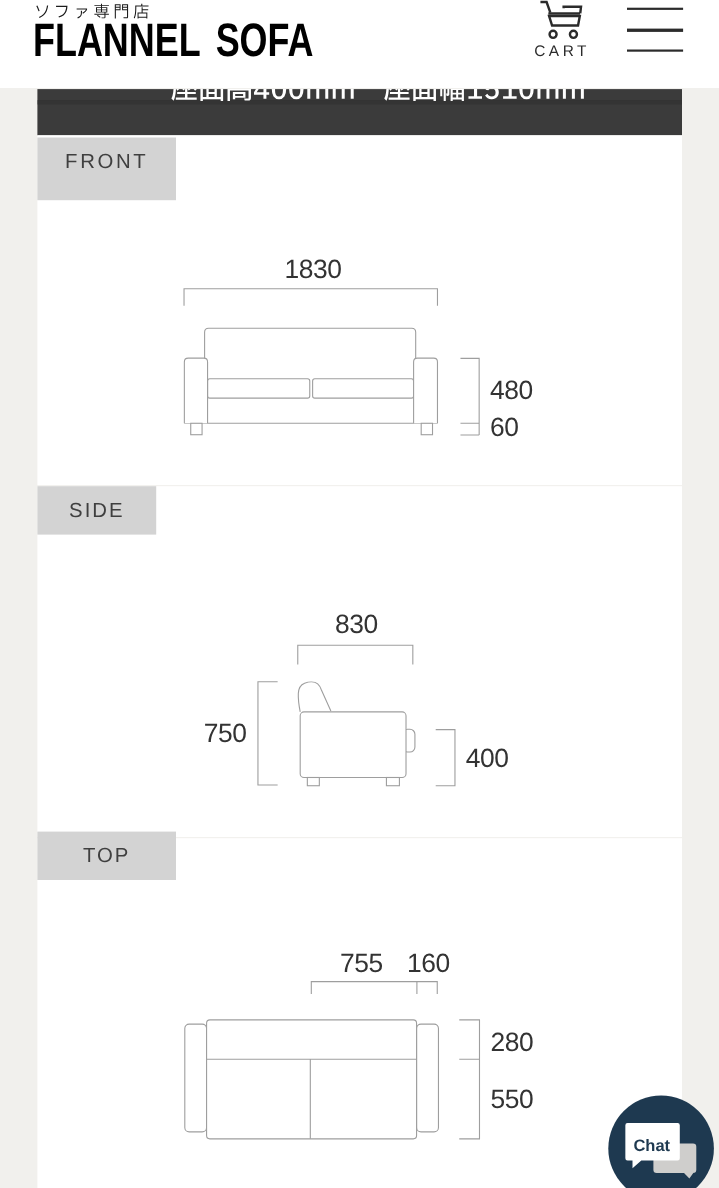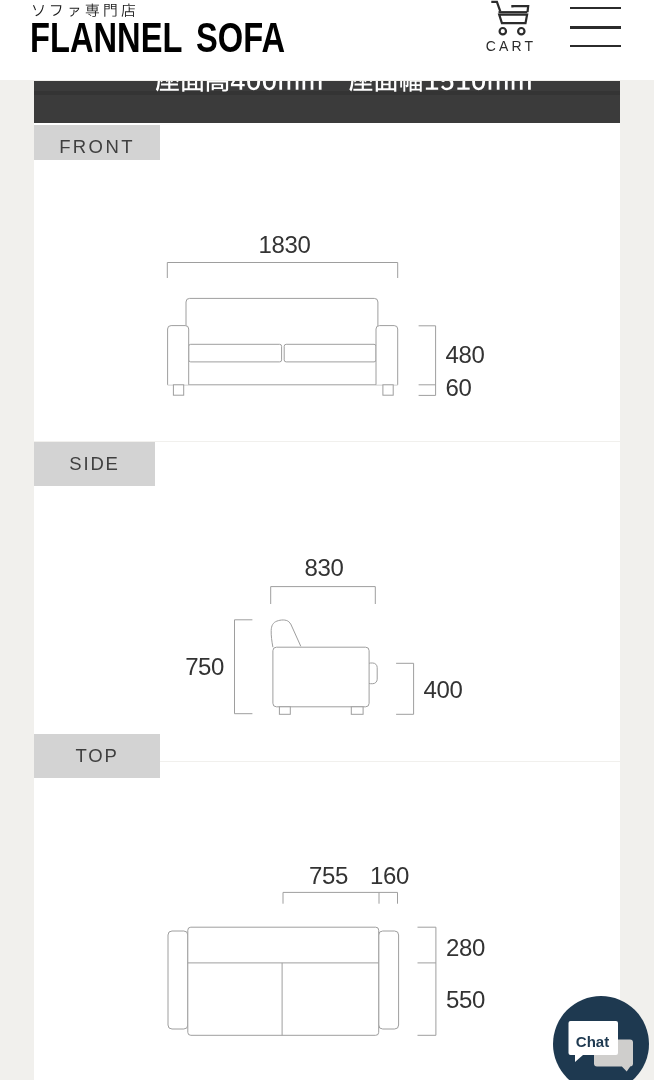--- a/index.html
+++ b/index.html
@@ -66,21 +66,21 @@
 <path transform="translate(300.00,0) scale(0.025000,-0.025000)" d="M587 94V0H94V94H297V651H289L117 470L48 533L236 733H409V94Z"></path>
 <path transform="translate(315.75,0) scale(0.025000,-0.025000)" d="M52 366Q52 550 117.0 648.0Q182 746 315 746Q448 746 513.0 648.0Q578 550 578 366Q578 182 513.0 84.5Q448 -13 315 -13Q182 -13 117.0 84.5Q52 182 52 366ZM458 304V429Q458 534 423.5 592.0Q389 650 315 650Q241 650 206.5 592.0Q172 534 172 429V304Q172 199 206.5 141.0Q241 83 315 83Q389 83 423.5 141.0Q458 199 458 304Z"></path>
 <path transform="translate(331.50,0) scale(0.025000,-0.025000)" d="M84 0V545H193V456H197Q216 502 251.5 529.5Q287 557 345 557Q402 557 444.0 529.5Q486 502 506 447H509Q525 495 568.0 526.0Q611 557 675 557Q757 557 802.0 502.5Q847 448 847 347V0H738V332Q738 399 713.0 432.0Q688 465 635 465Q587 465 553.5 440.0Q520 415 520 368V0H411V332Q411 399 385.5 432.0Q360 465 308 465Q261 465 227.0 440.0Q193 415 193 368V0Z"></path>
 <path transform="translate(354.62,0) scale(0.025000,-0.025000)" d="M84 0V545H193V456H197Q216 502 251.5 529.5Q287 557 345 557Q402 557 444.0 529.5Q486 502 506 447H509Q525 495 568.0 526.0Q611 557 675 557Q757 557 802.0 502.5Q847 448 847 347V0H738V332Q738 399 713.0 432.0Q688 465 635 465Q587 465 553.5 440.0Q520 415 520 368V0H411V332Q411 399 385.5 432.0Q360 465 308 465Q261 465 227.0 440.0Q193 415 193 368V0Z"></path>
 </g>
     </svg>
 </div>
 
 <div class="abs" style="left:34px;top:123px;width:586px;height:318px;background:#fff;"></div>
 
-<div class="abs" style="left:34px;top:124.5px;width:126px;height:35px;background:#d3d3d3;color:#3f3f3f;font-size:18.5px;letter-spacing:2.4px;text-align:center;line-height:43px;">FRONT</div>
+<div class="abs" style="left:34px;top:124.5px;width:126px;height:57px;background:#d3d3d3;color:#3f3f3f;font-size:18.5px;letter-spacing:2.4px;text-align:center;line-height:43px;">FRONT</div>
 
 <svg class="abs" style="left:34px;top:123px;" width="586" height="318" viewBox="34 123 586 318">
 
 <text class="num" x="284.5" y="252.5" text-anchor="middle">1830</text>
 
 <path class="ln" d="M167.3,278 V262.5 H397.7 V278"></path>
 
 <path class="ln" d="M186,344.3 V302 Q186,298.4 189.6,298.4 H374.3 Q377.9,298.4 377.9,302 V344.3"></path>
 
 <rect class="ln" x="188.7" y="344.3" width="92.9" height="17.6" rx="2"></rect>
@@ -97,21 +97,21 @@
 
 <path class="ln" d="M418.6,325.8 H435.6 V395.4 M418.6,384.8 H435.6 M418.6,395.4 H435.6"></path>
 
 <text class="num" x="445.5" y="363">480</text>
 
 <text class="num" x="445.5" y="396">60</text>
 </svg>
 
 <div class="abs" style="left:34px;top:442px;width:586px;height:319px;background:#fff;"></div>
 
-<div class="abs" style="left:34px;top:442px;width:121px;height:43.5px;background:#d3d3d3;color:#3f3f3f;font-size:18.5px;letter-spacing:1.8px;text-align:center;line-height:43px;">SIDE</div>
+<div class="abs" style="left:34px;top:442px;width:108px;height:43.5px;background:#d3d3d3;color:#3f3f3f;font-size:18.5px;letter-spacing:1.8px;text-align:center;line-height:43px;">SIDE</div>
 
 <svg class="abs" style="left:34px;top:442px;" width="586" height="319" viewBox="34 442 586 319">
 
 <text class="num" x="324" y="575.5" text-anchor="middle">830</text>
 
 <path class="ln" d="M270.7,604 V586.6 H375.3 V604"></path>
 
 <text class="num" x="224" y="674.5" text-anchor="end">750</text>
 
 <path class="ln" d="M252.4,619.8 H234.5 V713.7 H252.4"></path>
@@ -125,21 +125,21 @@
 <rect class="ln" x="279.4" y="706.8" width="10.9" height="7.5"></rect>
 <rect class="ln" x="351.3" y="706.8" width="11.8" height="7.5"></rect>
 
 <path class="ln" d="M396.1,663.3 H413.6 V714.3 H396.1"></path>
 
 <text class="num" x="423.5" y="697.5">400</text>
 </svg>
 
 <div class="abs" style="left:34px;top:762px;width:586px;height:318px;background:#fff;"></div>
 
-<div class="abs" style="left:34px;top:734px;width:126px;height:43.5px;background:#d3d3d3;color:#3f3f3f;font-size:18.5px;letter-spacing:1.8px;text-align:center;line-height:43px;">TOP</div>
+<div class="abs" style="left:34px;top:756px;width:126px;height:43.5px;background:#d3d3d3;color:#3f3f3f;font-size:18.5px;letter-spacing:1.8px;text-align:center;line-height:43px;">TOP</div>
 
 <svg class="abs" style="left:34px;top:762px;" width="586" height="318" viewBox="34 762 586 318">
 
 <text class="num" x="328.5" y="884" text-anchor="middle">755</text>
 
 <text class="num" x="389.5" y="884" text-anchor="middle">160</text>
 
 <path class="ln" d="M283,903.7 V892.4 H397.5 V903.7 M379,892.4 V903.7"></path>
 
 <rect class="ln" x="168" y="931" width="19.8" height="98" rx="4"></rect>

